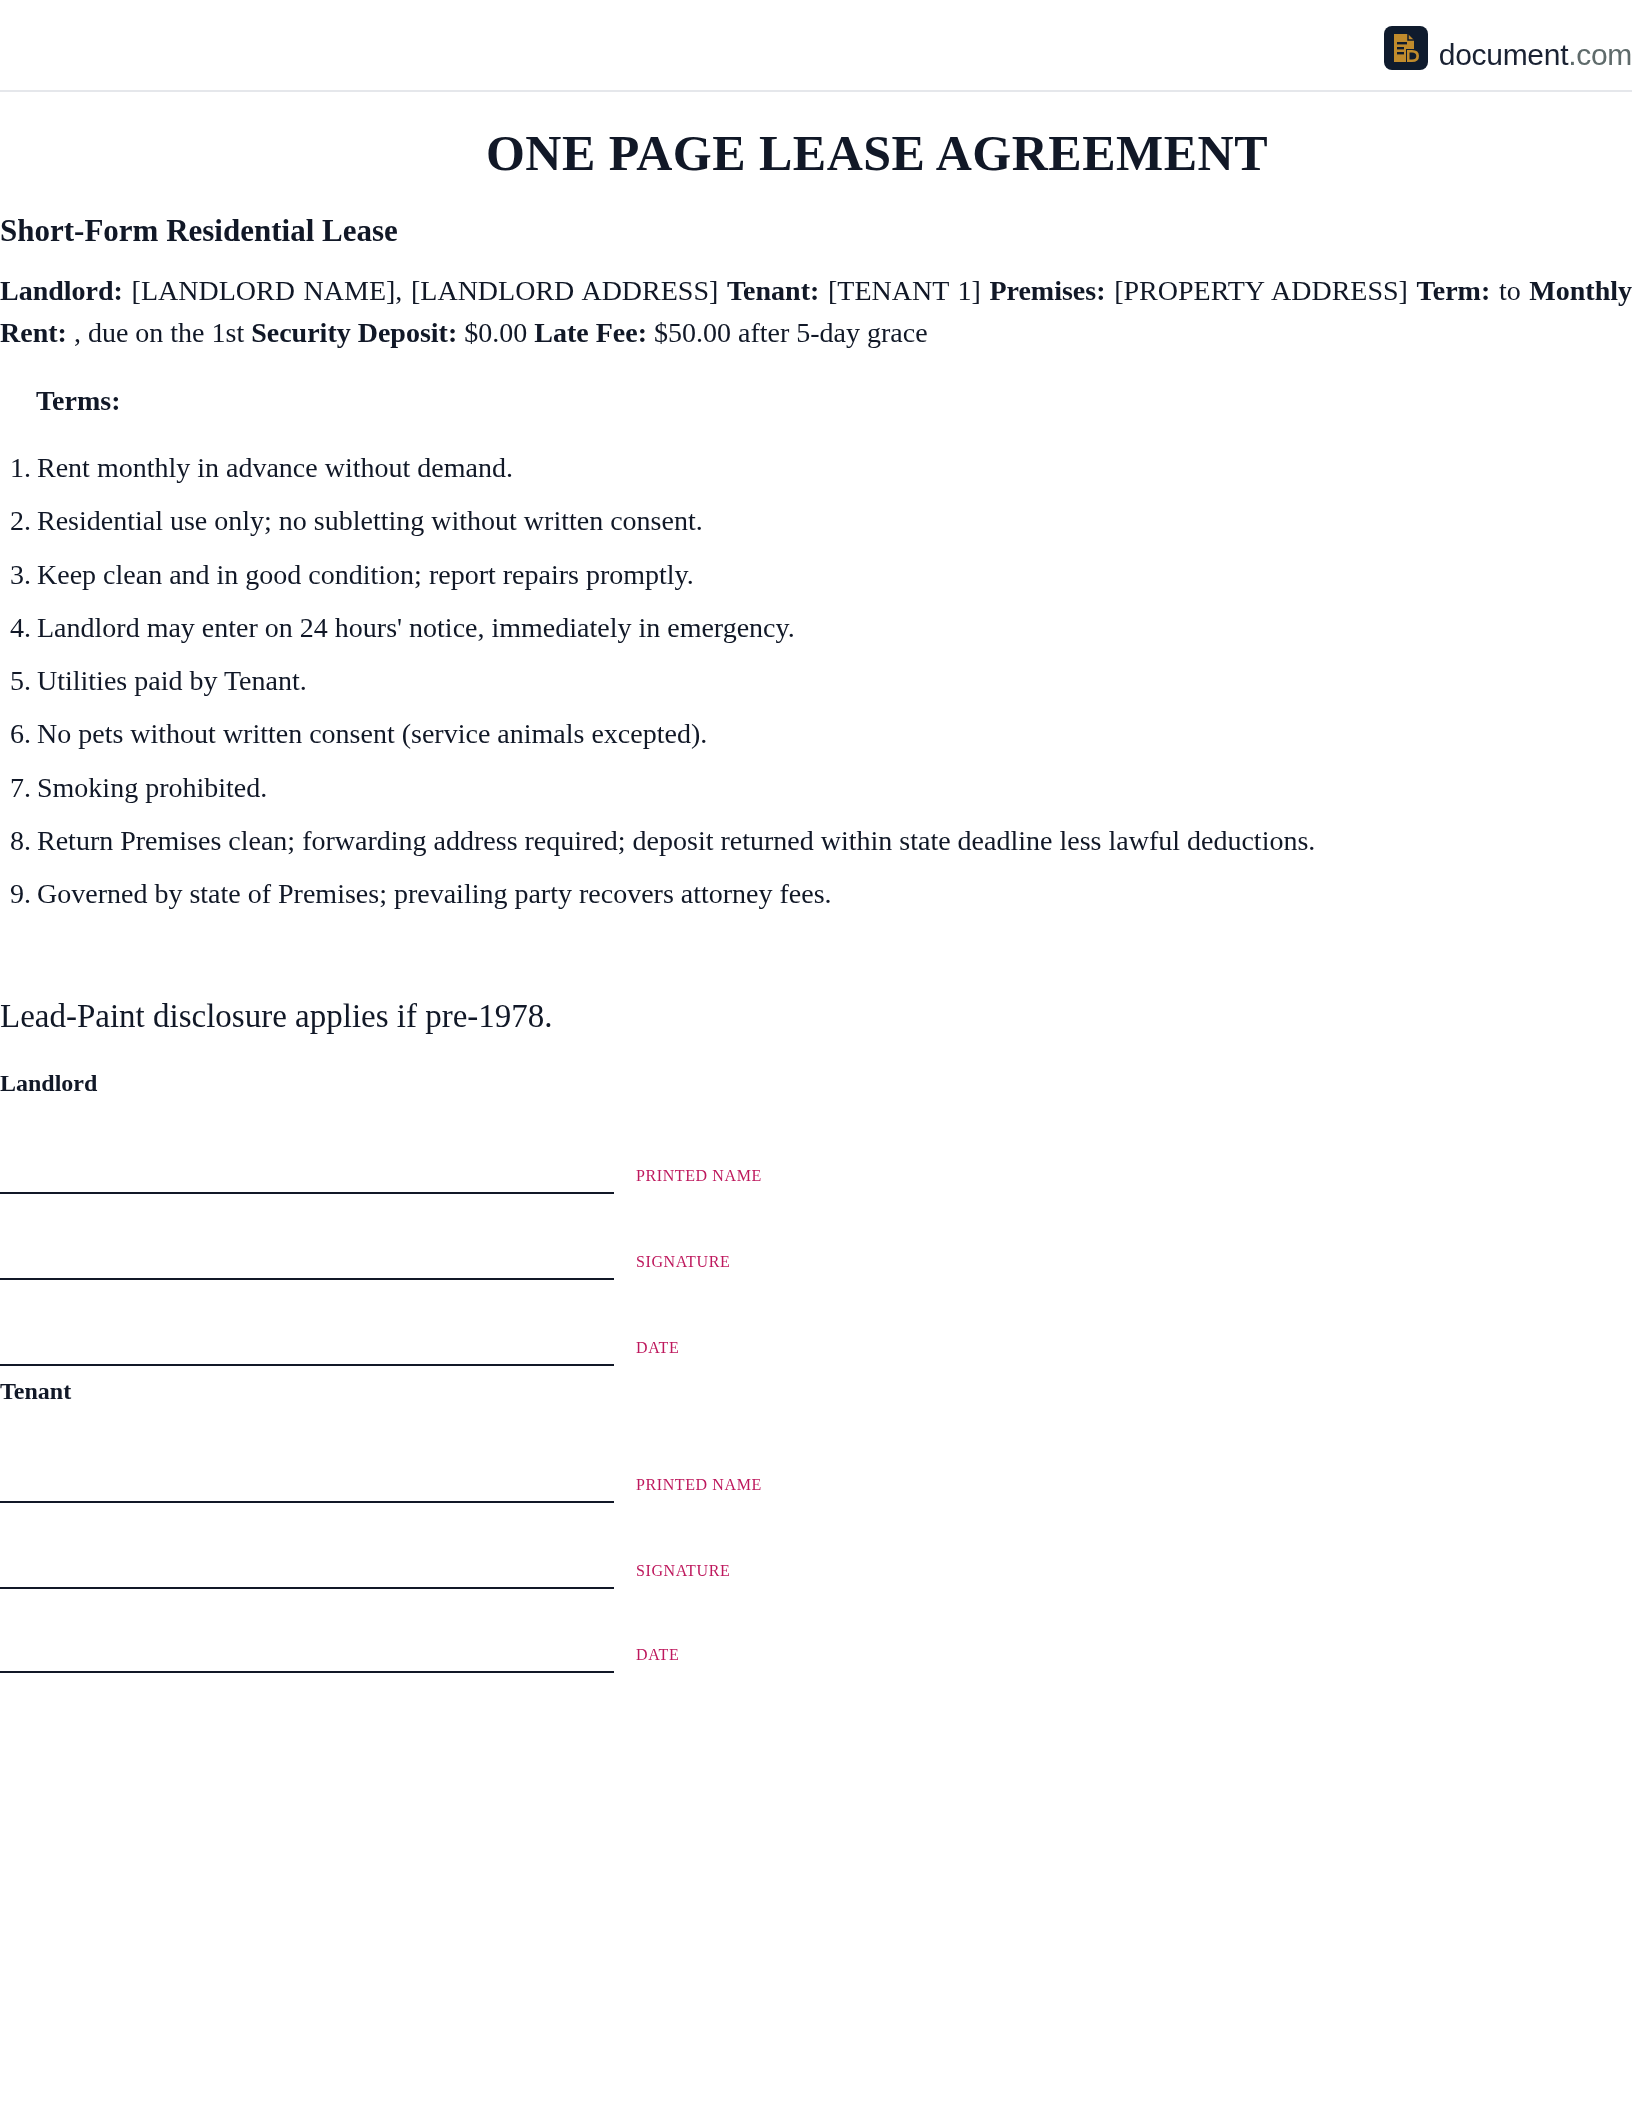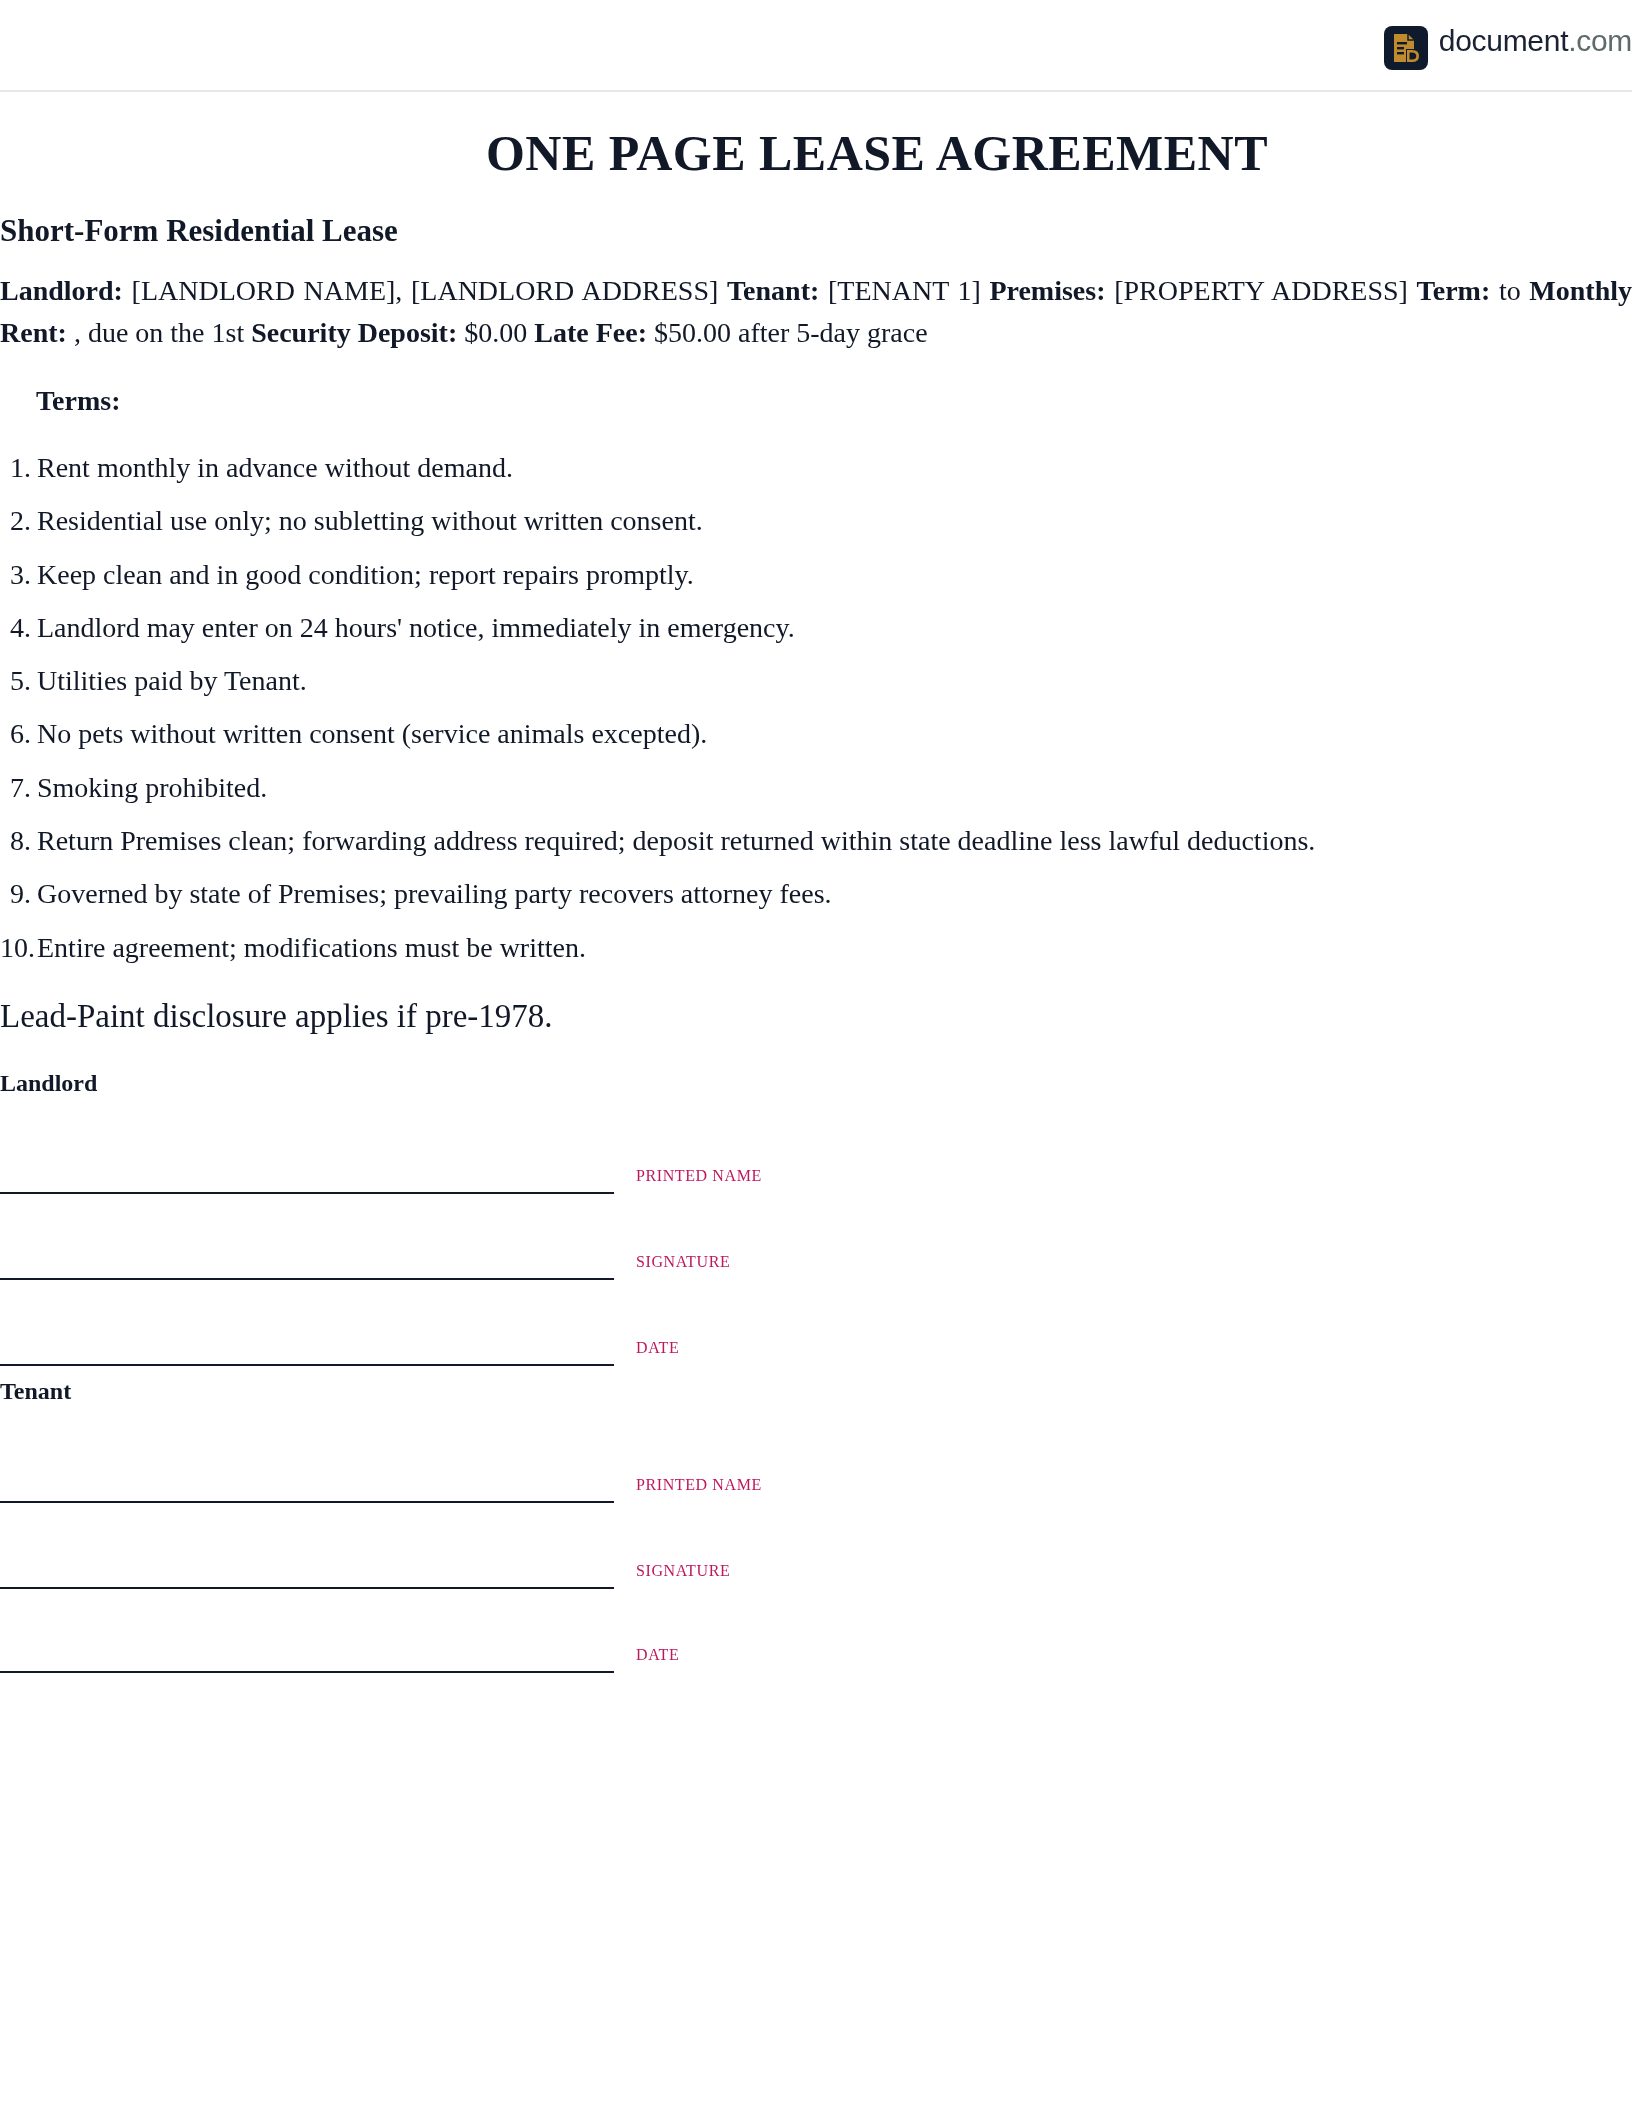--- a/index.html
+++ b/index.html
@@ -22,21 +22,21 @@
       height: 92px;
       border-bottom: 2px solid #e5e7eb;
       box-sizing: border-box;
     }
     .brand {
       position: absolute;
       right: 0;
       top: 26px;
       height: 44px;
       display: flex;
-      align-items: flex-start;
+      align-items: flex-end;
     }
     .brand-logo {
       width: 44px;
       height: 44px;
       border-radius: 8px;
       background: #0f1b2d;
       display: flex;
       align-items: center;
       justify-content: center;
       margin-right: 11px;
@@ -209,24 +209,20 @@
       <span class="txt">Smoking prohibited.</span>
     </li>
   <li>
       <span class="num">8.</span>
       <span class="txt">Return Premises clean; forwarding address required; deposit returned within state deadline less lawful deductions.</span>
     </li>
   <li>
       <span class="num">9.</span>
       <span class="txt">Governed by state of Premises; prevailing party recovers attorney fees.</span>
     </li>
-  <li>
-      <span class="num">10.</span>
-      <span class="txt">Entire agreement; modifications must be written.</span>
-    </li>
 </ol>
 
 <p class="disclosure">Lead-Paint disclosure applies if pre-1978.</p>
 
 <h3 class="party-heading" style="top:1070px;">Landlord</h3>
 
 <div class="sig-row" style="top:1154px;">
   <input class="sig-line" type="text" value="" style="">
   <span class="sig-label">PRINTED NAME</span>
 </div>

